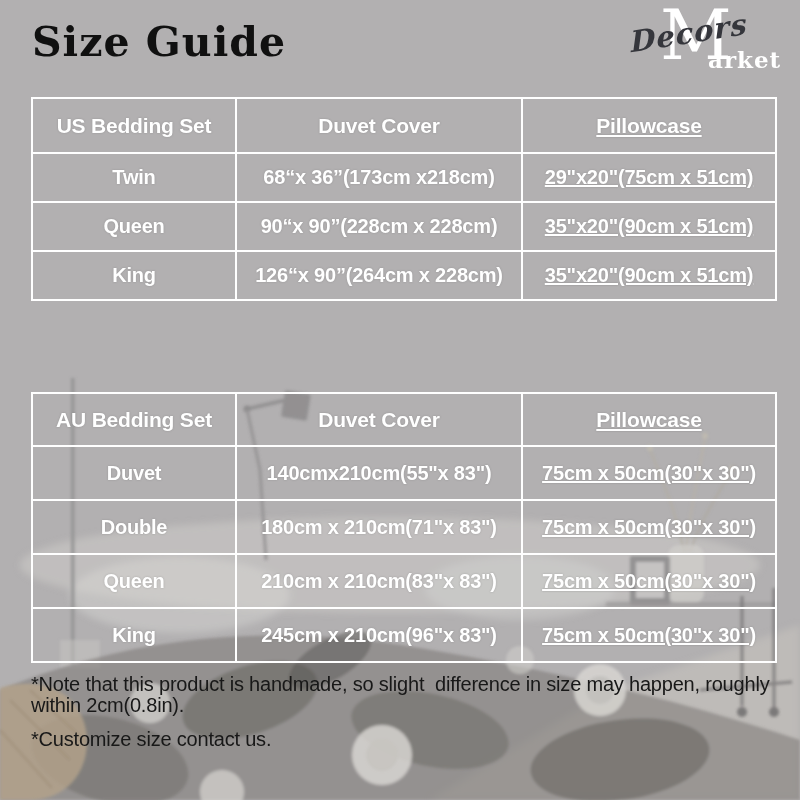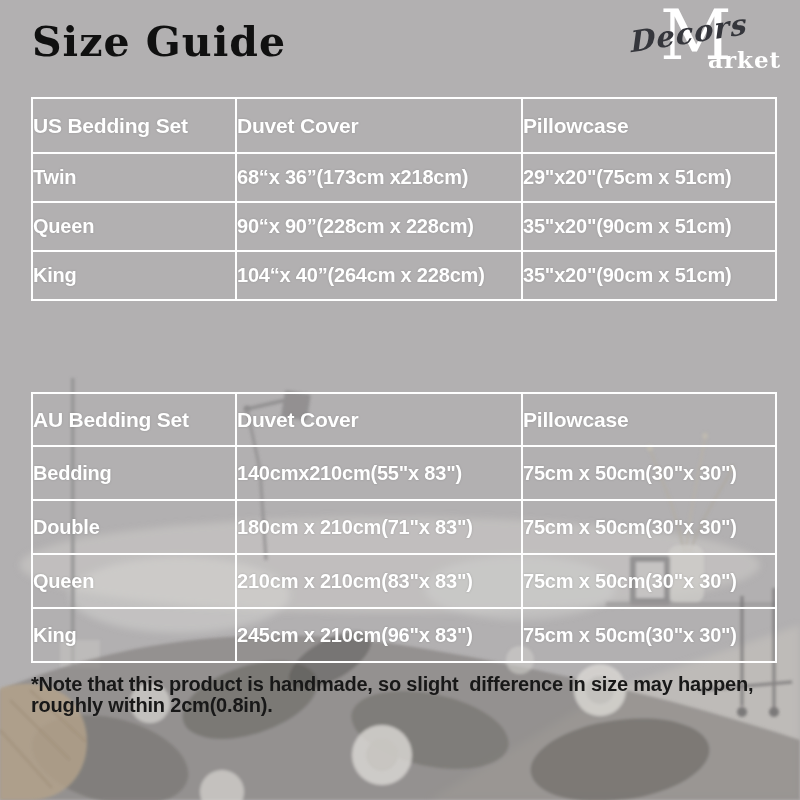--- a/index.html
+++ b/index.html
@@ -21,33 +21,33 @@
     font-style:italic;font-weight:600;font-size:29px;color:var(--logo-script);
     transform:rotate(-9deg) skewX(-6deg);letter-spacing:1px;}
   .logo-suffix{position:absolute;left:64px;top:34px;font-family:"DejaVu Serif",serif;
     font-weight:700;font-size:23px;color:var(--logo-white);letter-spacing:1px;}
   
   .size-table{position:absolute;left:31px;width:738px;z-index:2;
     border-collapse:collapse;table-layout:fixed;}
   .size-table.us{top:97px;}
   .size-table.au{top:392px;}
   .size-table td,.size-table th{border:2px solid var(--table-border);
-    color:var(--table-text);text-align:left;vertical-align:middle;
+    color:var(--table-text);text-align:center;vertical-align:middle;
     font-weight:700;letter-spacing:-0.2px;padding:0;
     text-shadow:0 0 2px rgba(90,90,90,0.35);}
   .size-table th{font-size:21px;}
   .size-table td{font-size:20px;}
   .size-table .c1{width:202px;}
   .size-table .c2{width:284px;}
-  .size-table .c3{width:252px;}
+  .size-table .c3{width:252px;text-decoration:underline;}
   .us tr.hdr{height:55px;} .us tr.row{height:49px;padding-left:37px;}
   .au tr.hdr{height:53px;} .au tr.row{height:54px;}
   
   .notes{position:absolute;left:31px;top:674px;width:758px;z-index:3;
-    color:var(--note-text);font-weight:700;font-size:20px;line-height:21px;
+    color:var(--note-text);font-weight:400;font-size:20px;line-height:21px;
     letter-spacing:-0.2px;}
   .notes p{margin:0;white-space:pre-wrap;}
   .notes p + p{margin-top:13px;}
 </style>
 </head>
 <body>
 
 <div class="canvas">
 
   <svg class="scene" width="800" height="800" viewBox="0 0 800 800" aria-hidden="true">
@@ -142,35 +142,35 @@
       <td class="c2">68“x 36”(173cm x218cm)</td>
       <td class="c3">29"x20"(75cm x 51cm)</td>
     </tr>
     <tr class="row">
       <td class="c1">Queen</td>
       <td class="c2">90“x 90”(228cm x 228cm)</td>
       <td class="c3">35"x20"(90cm x 51cm)</td>
     </tr>
     <tr class="row">
       <td class="c1">King</td>
-      <td class="c2">104“x 40”(264cm x 228cm)</td>
+      <td class="c2">126“x 90”(264cm x 228cm)</td>
       <td class="c3">35"x20"(90cm x 51cm)</td>
     </tr>
   </tbody>
     </table>
 
   <table class="size-table au">
     <tbody>
         <tr class="hdr">
       <th class="c1">AU Bedding Set</th>
       <th class="c2">Duvet Cover</th>
       <th class="c3">Pillowcase</th>
     </tr>
     <tr class="row">
-      <td class="c1">Bedding</td>
+      <td class="c1">Duvet</td>
       <td class="c2">140cmx210cm(55"x 83")</td>
       <td class="c3">75cm x 50cm(30"x 30")</td>
     </tr>
     <tr class="row">
       <td class="c1">Double</td>
       <td class="c2">180cm x 210cm(71"x 83")</td>
       <td class="c3">75cm x 50cm(30"x 30")</td>
     </tr>
     <tr class="row">
       <td class="c1">Queen</td>
@@ -180,15 +180,16 @@
     <tr class="row">
       <td class="c1">King</td>
       <td class="c2">245cm x 210cm(96"x 83")</td>
       <td class="c3">75cm x 50cm(30"x 30")</td>
     </tr>
   </tbody>
     </table>
 
   <div class="notes">
     <p>*Note that this product is handmade, so slight  difference in size may happen, roughly within 2cm(0.8in).</p>
+    <p>*Customize size contact us.</p>
   </div>
 
 </div>
 
 </body></html>

